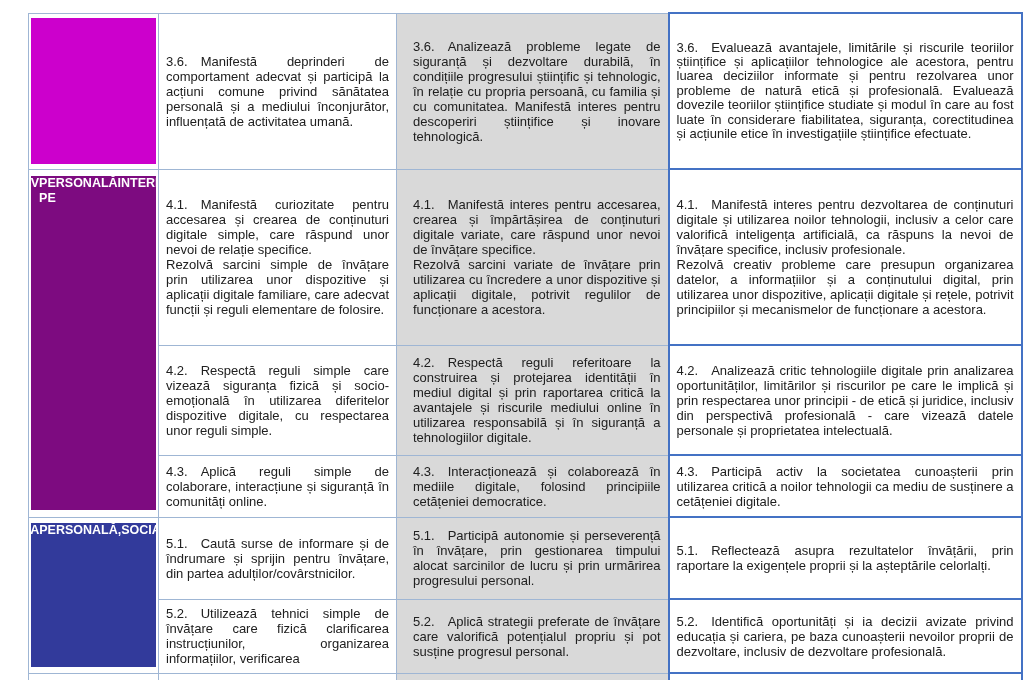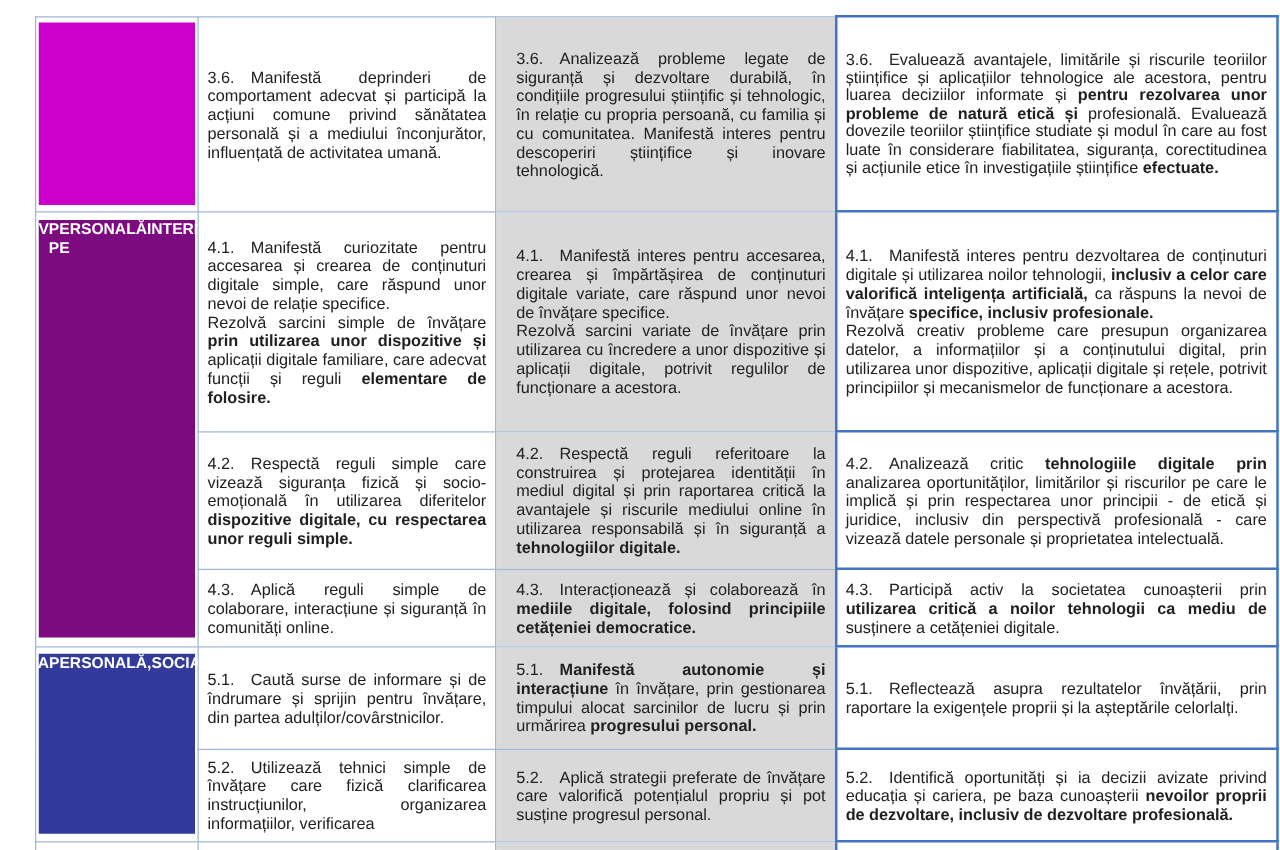--- a/index.html
+++ b/index.html
@@ -44,21 +44,21 @@
     font-size:12.5px;
     line-height:14.8px;
     display:flex;flex-direction:row;justify-content:center;
     padding-left:0;
     text-align:left;
   }
   .hblock.magenta{background:var(--magenta);height:146px;}
   .hblock.purple{background:var(--purple);height:334px;}
   .hblock.blue{background:var(--blue);height:144px;}
   .num{padding-right:13px;font-weight:normal;}
-  b{font-weight:bold;}
+  b{font-weight:normal;}
   tr.sliver td{height:26px;}
 </style>
 </head>
 <body>
 
 <div class="page">
   <table class="grid">
     <colgroup>
       <col style="width:130px">
       <col style="width:238px">
@@ -105,21 +105,21 @@
         <td class="hdr" rowspan="2">
           <div class="hblock blue">
               <div>COMPETENȚA</div>
               <div>PERSONALĂ,</div>
               <div>SOCIALĂ</div>
               <div>ȘI</div>
               <div>A ÎNVĂȚA SĂ ÎNVEȚI</div>
             </div>
         </td>
         <td><span class="num">5.1.</span><span>Caută surse de informare și de îndrumare și sprijin pentru învățare, din partea adulților/covârstnicilor.</span></td>
-        <td class="gray"><span class="num">5.1.</span><b>Manifestă autonomie și interacțiune</b><span> în învățare, prin gestionarea timpului alocat sarcinilor de lucru și prin urmărirea </span><b>progresului personal.</b></td>
+        <td class="gray"><span class="num">5.1.</span><b>Participă autonomie și perseverență</b><span> în învățare, prin gestionarea timpului alocat sarcinilor de lucru și prin urmărirea </span><b>progresului personal.</b></td>
         <td class="colC"><span class="num">5.1.</span><span>Reflectează asupra rezultatelor învățării, prin raportare la exigențele proprii și la așteptările celorlalți.</span></td>
       </tr>
       <tr style="height:74px;">
         <td><span class="num">5.2.</span><span>Utilizează tehnici simple de învățare care fizică clarificarea instrucțiunilor, organizarea informațiilor, verificarea</span></td>
         <td class="gray"><span class="num">5.2.</span><span>Aplică strategii preferate de învățare care valorifică potențialul propriu și pot susține progresul personal.</span></td>
         <td class="colC"><span class="num">5.2.</span><span>Identifică oportunități și ia decizii avizate privind educația și cariera, pe baza cunoașterii </span><b>nevoilor proprii de dezvoltare, inclusiv de dezvoltare profesională.</b></td>
       </tr>
       <tr class="sliver" style="height:26px;">
         <td class="hdr"></td>
         <td></td>

